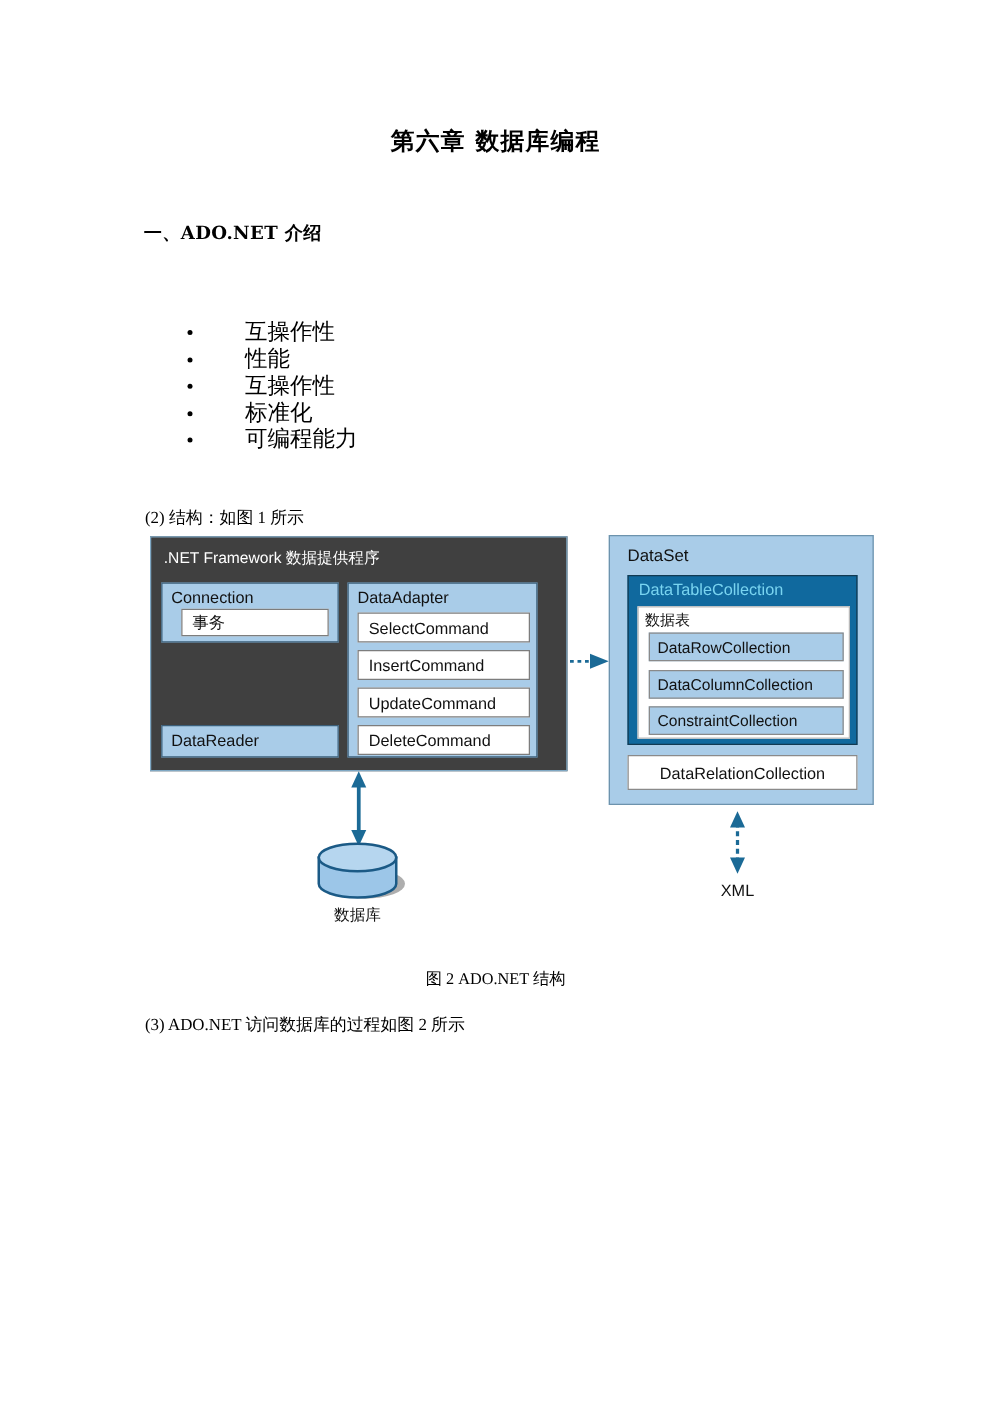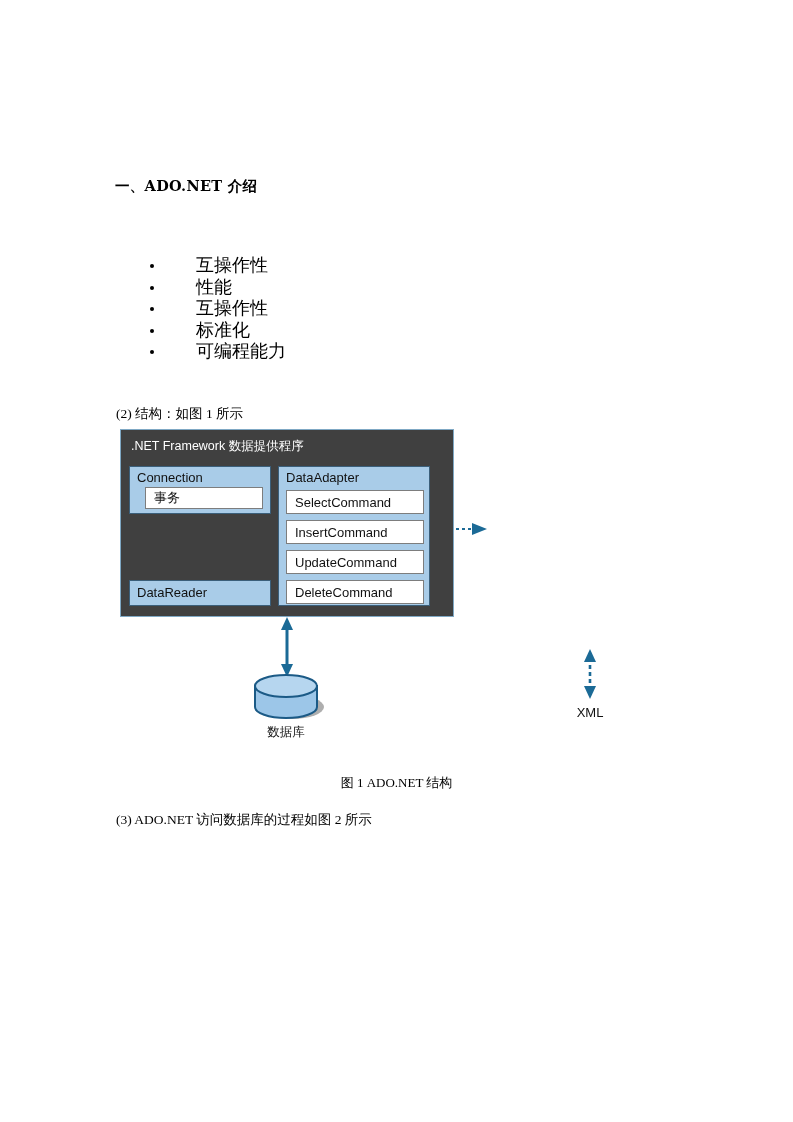--- a/index.html
+++ b/index.html
@@ -273,20 +273,21 @@
     font-size: 13px;
     font-family: "Liberation Sans", "DejaVu Sans", sans-serif;
     color: #111;
   }
 </style>
 </head>
 <body>
 
 <div class="page">
 
+  <div class="doc-title">第六章  数据库编程</div>
 
   <div class="section-heading">一、ADO.NET 介绍</div>
 
   <ul class="bullet-list">
     <li><span class="dot"></span><span>互操作性</span></li>
     <li><span class="dot"></span><span>性能</span></li>
     <li><span class="dot"></span><span>互操作性</span></li>
     <li><span class="dot"></span><span>标准化</span></li>
     <li><span class="dot"></span><span>可编程能力</span></li>
   </ul>
@@ -334,22 +335,37 @@
 
       <div class="lb-box" id="box-dataadapter">
         <span class="lbl">DataAdapter</span>
         <div class="white-box" id="cmd-select">SelectCommand</div>
         <div class="white-box" id="cmd-insert">InsertCommand</div>
         <div class="white-box" id="cmd-update">UpdateCommand</div>
         <div class="white-box" id="cmd-delete">DeleteCommand</div>
       </div>
     </div>
 
+    <div class="dataset-panel">
+      <div class="dataset-title">DataSet</div>
+
+      <div class="dtc-box">
+        <div class="dtc-title">DataTableCollection</div>
+        <div class="table-box">
+          <span class="lbl">数据表</span>
+          <div class="coll-box" id="coll-row">DataRowCollection</div>
+          <div class="coll-box" id="coll-column">DataColumnCollection</div>
+          <div class="coll-box" id="coll-constraint">ConstraintCollection</div>
+        </div>
+      </div>
+
+      <div class="relation-box">DataRelationCollection</div>
+    </div>
 
     <div class="db-label">数据库</div>
     <div class="xml-label">XML</div>
   </div>
 
-  <div class="fig-caption">图 1 ADO.NET 结构</div>
+  <div class="fig-caption">图 2 ADO.NET 结构</div>
 
   <div class="para para-process">(3) ADO.NET 访问数据库的过程如图 2 所示</div>
 
 </div>
 
 </body></html>

